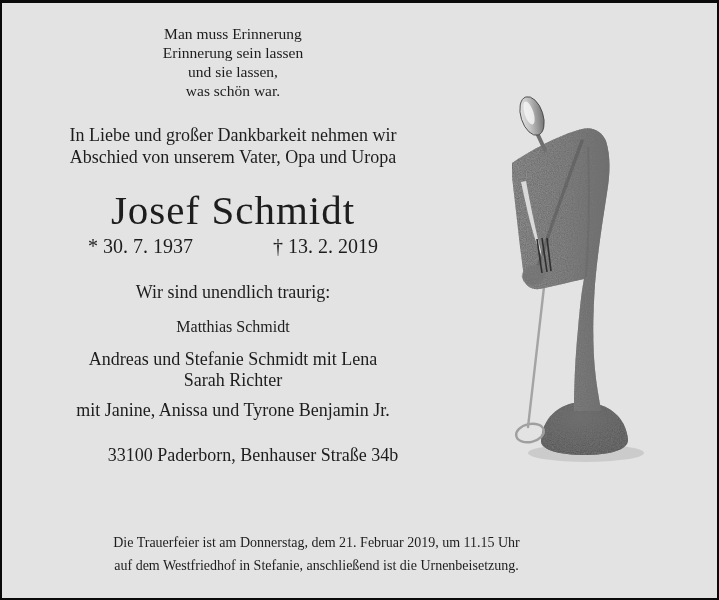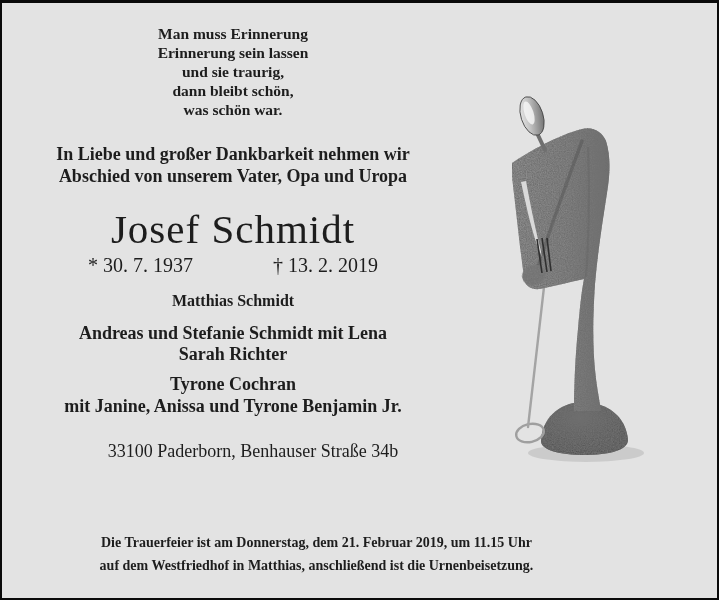--- a/index.html
+++ b/index.html
@@ -36,61 +36,60 @@
   .address{margin-top:23px;font-size:18px;line-height:22px;padding-left:40px;}
   .footer{
     position:absolute;left:0;top:529px;width:100%;
     box-sizing:border-box;padding-right:86px;
     text-align:center;font-size:14px;line-height:22.5px;
   }
   .art{
     position:absolute;left:468px;top:86px;
     width:205px;height:385px;
   }
-  .line{white-space:nowrap;font-weight:bold;}
+  .line{white-space:nowrap;}
 </style>
 </head>
 <body>
 
 <div class="card">
 
   <div class="col">
 
     <div class="poem">
       <div class="line">Man muss Erinnerung</div>
       <div class="line">Erinnerung sein lassen</div>
-      <div class="line">und sie traurig,</div>
-      <div class="line">dann bleibt schön,</div>
+      <div class="line">und sie lassen,</div>
       <div class="line">was schön war.</div>
     </div>
 
     <div class="intro">
       <div class="line">In Liebe und großer Dankbarkeit nehmen wir</div>
       <div class="line">Abschied von unserem Vater, Opa und Uropa</div>
     </div>
 
     <div class="name">Josef Schmidt</div>
 
     <div class="dates">
       <span>* 30. 7. 1937</span>
       <span>† 13. 2. 2019</span>
     </div>
 
+    <div class="mourning-phrase">Wir sind unendlich traurig:</div>
 
     <div class="mourner-group-1">
       <div class="line">Matthias Schmidt</div>
     </div>
 
     <div class="mourner-group-2">
       <div class="line">Andreas und Stefanie Schmidt mit Lena</div>
       <div class="line">Sarah Richter</div>
     </div>
 
     <div class="mourner-group-3">
-      <div class="line">Tyrone Cochran</div>
       <div class="line">mit Janine, Anissa und Tyrone Benjamin Jr.</div>
     </div>
 
     <div class="address">33100 Paderborn, Benhauser Straße 34b</div>
 
   </div>
 
   <div class="art">
     <svg width="205" height="385" viewBox="0 0 205 385" xmlns="http://www.w3.org/2000/svg">
       <defs>
@@ -154,16 +153,16 @@
 
       <path d="M 67 44 L 75 61" stroke="#6f6f6f" stroke-width="4" stroke-linecap="round"></path>
 
       <ellipse cx="62" cy="27" rx="11" ry="20" transform="rotate(-18 62 27)" fill="url(#headGrad)" stroke="#3f3f3f" stroke-width="0.8"></ellipse>
       <ellipse cx="59" cy="24" rx="4.5" ry="12" transform="rotate(-18 59 24)" fill="#f4f4f4" opacity="0.85"></ellipse>
     </svg>
   </div>
 
   <div class="footer">
     <div class="line">Die Trauerfeier ist am Donnerstag, dem 21. Februar 2019, um 11.15 Uhr</div>
-    <div class="line">auf dem Westfriedhof in Matthias, anschließend ist die Urnenbeisetzung.</div>
+    <div class="line">auf dem Westfriedhof in Stefanie, anschließend ist die Urnenbeisetzung.</div>
   </div>
 
 </div>
 
 </body></html>

